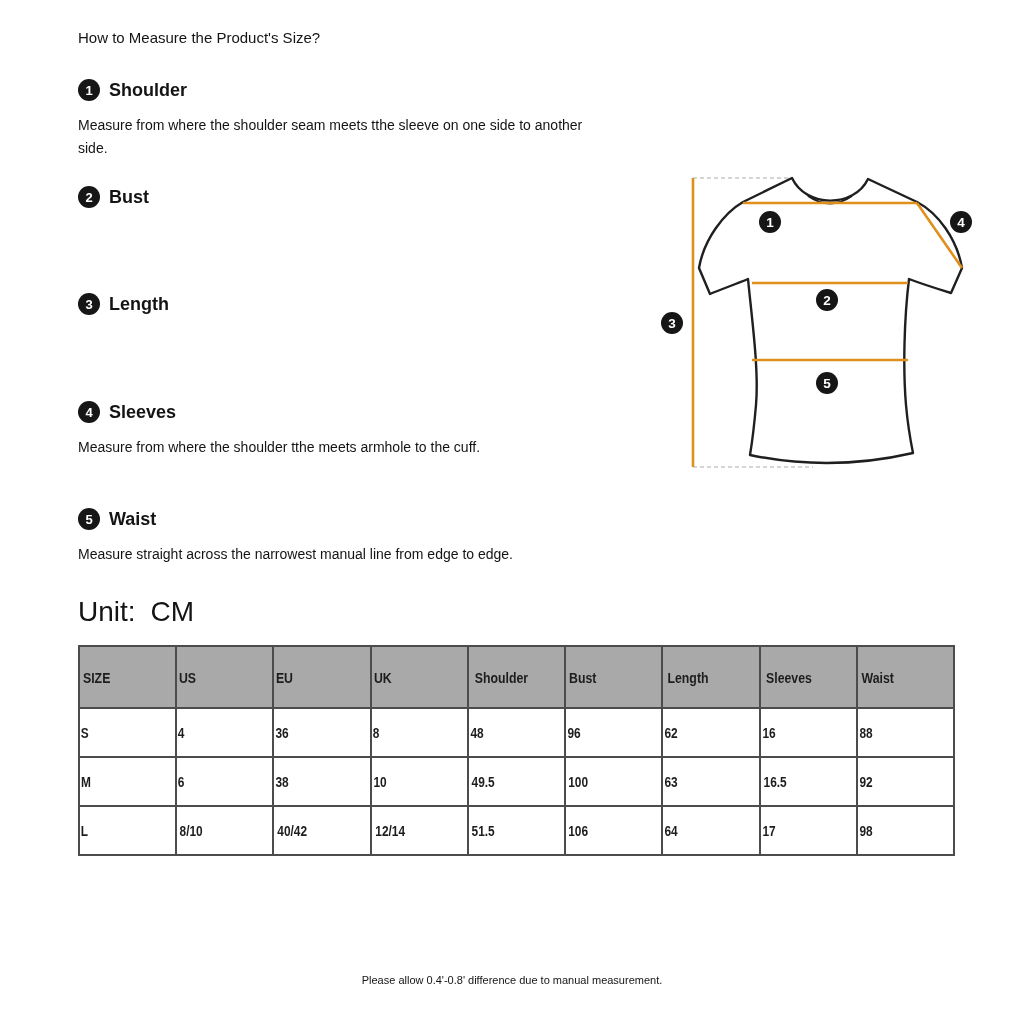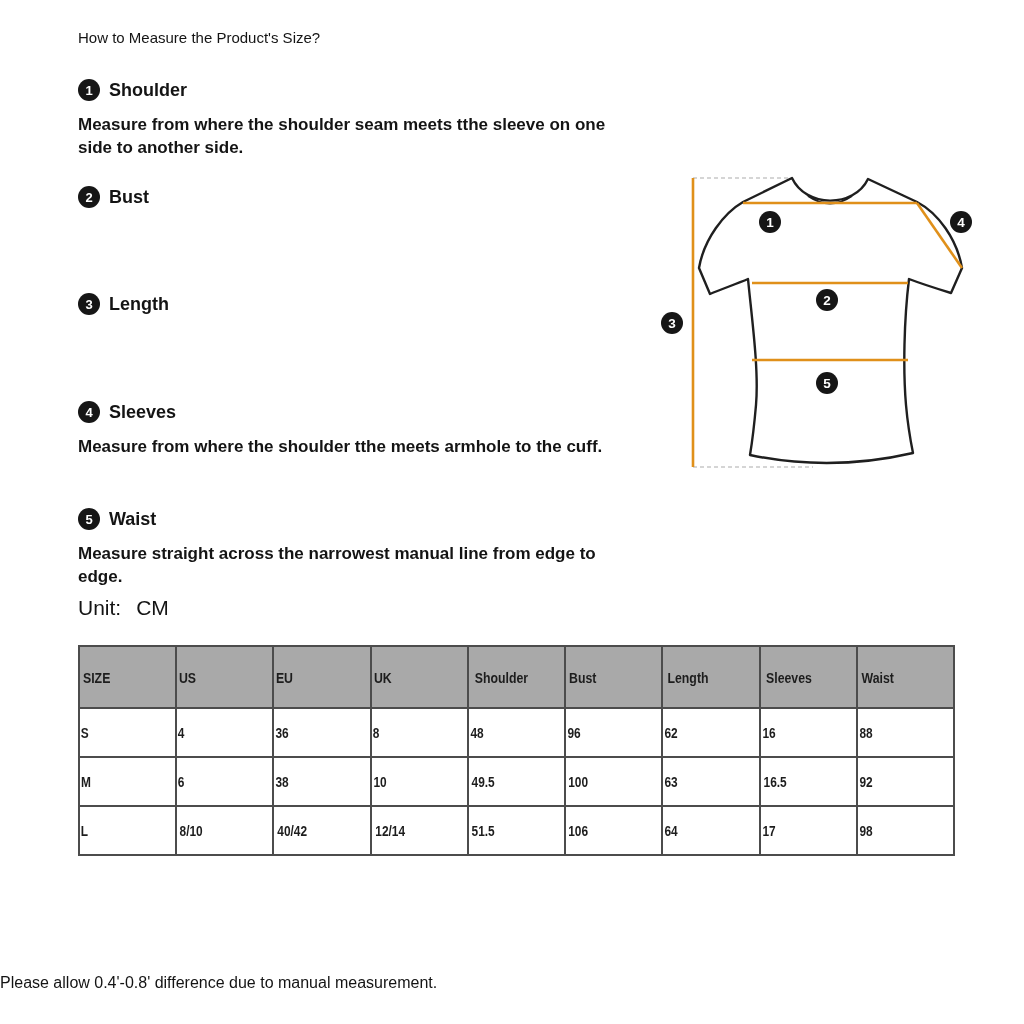--- a/index.html
+++ b/index.html
@@ -5,32 +5,32 @@
   html,body{margin:0;padding:0;background:#ffffff;}
   .page{position:relative;width:1024px;height:1024px;background:#ffffff;
         font-family:"Liberation Sans",sans-serif;color:#141414;overflow:hidden;}
   .title{position:absolute;left:78px;top:29px;margin:0;font-size:15px;font-weight:400;}
   .step{position:absolute;left:78px;width:534px;}
   .step-head{display:flex;align-items:center;gap:9px;height:24px;}
   .badge{width:22px;height:22px;border-radius:50%;background:#161616;color:#ffffff;
          display:inline-flex;align-items:center;justify-content:center;
          font-size:13px;font-weight:700;flex:0 0 22px;}
   .step-title{font-size:18px;font-weight:600;}
-  .step-desc{margin:12px 0 0 0;font-size:17px;line-height:22.5px;font-weight:700;}
-  .unit{position:absolute;left:78px;top:596px;font-size:21px;font-weight:400;}
+  .step-desc{margin:12px 0 0 0;font-size:14px;line-height:22.5px;font-weight:400;}
+  .unit{position:absolute;left:78px;top:596px;font-size:28px;font-weight:400;}
   .unit-val{margin-left:15px;}
   .diagram{position:absolute;left:640px;top:150px;}
   .size-table{position:absolute;left:78px;top:645px;width:877px;
               border-collapse:collapse;table-layout:fixed;}
   .size-table th,.size-table td{border:2px solid #4c4c4c;text-align:left;padding:0;}
   .size-table th{height:60px;background:#a9a9a9;font-size:15px;font-weight:700;color:#1d1d1d;}
   .size-table td{height:47px;font-size:14.5px;font-weight:600;color:#1d1d1d;background:#ffffff;}
   .cond{display:inline-block;transform:scaleX(0.82);}
-  .footer{position:absolute;left:0;top:974px;width:100%;
-          margin:0;font-size:16px;font-weight:400;}
+  .footer{position:absolute;left:0;top:974px;width:100%;text-align:center;
+          margin:0;font-size:11px;font-weight:400;}
 </style>
 </head>
 <body>
 
 <div class="page">
 
   <h1 class="title">How to Measure the Product's Size?</h1>
 
   <section class="step" style="top:78px">
     <div class="step-head">

